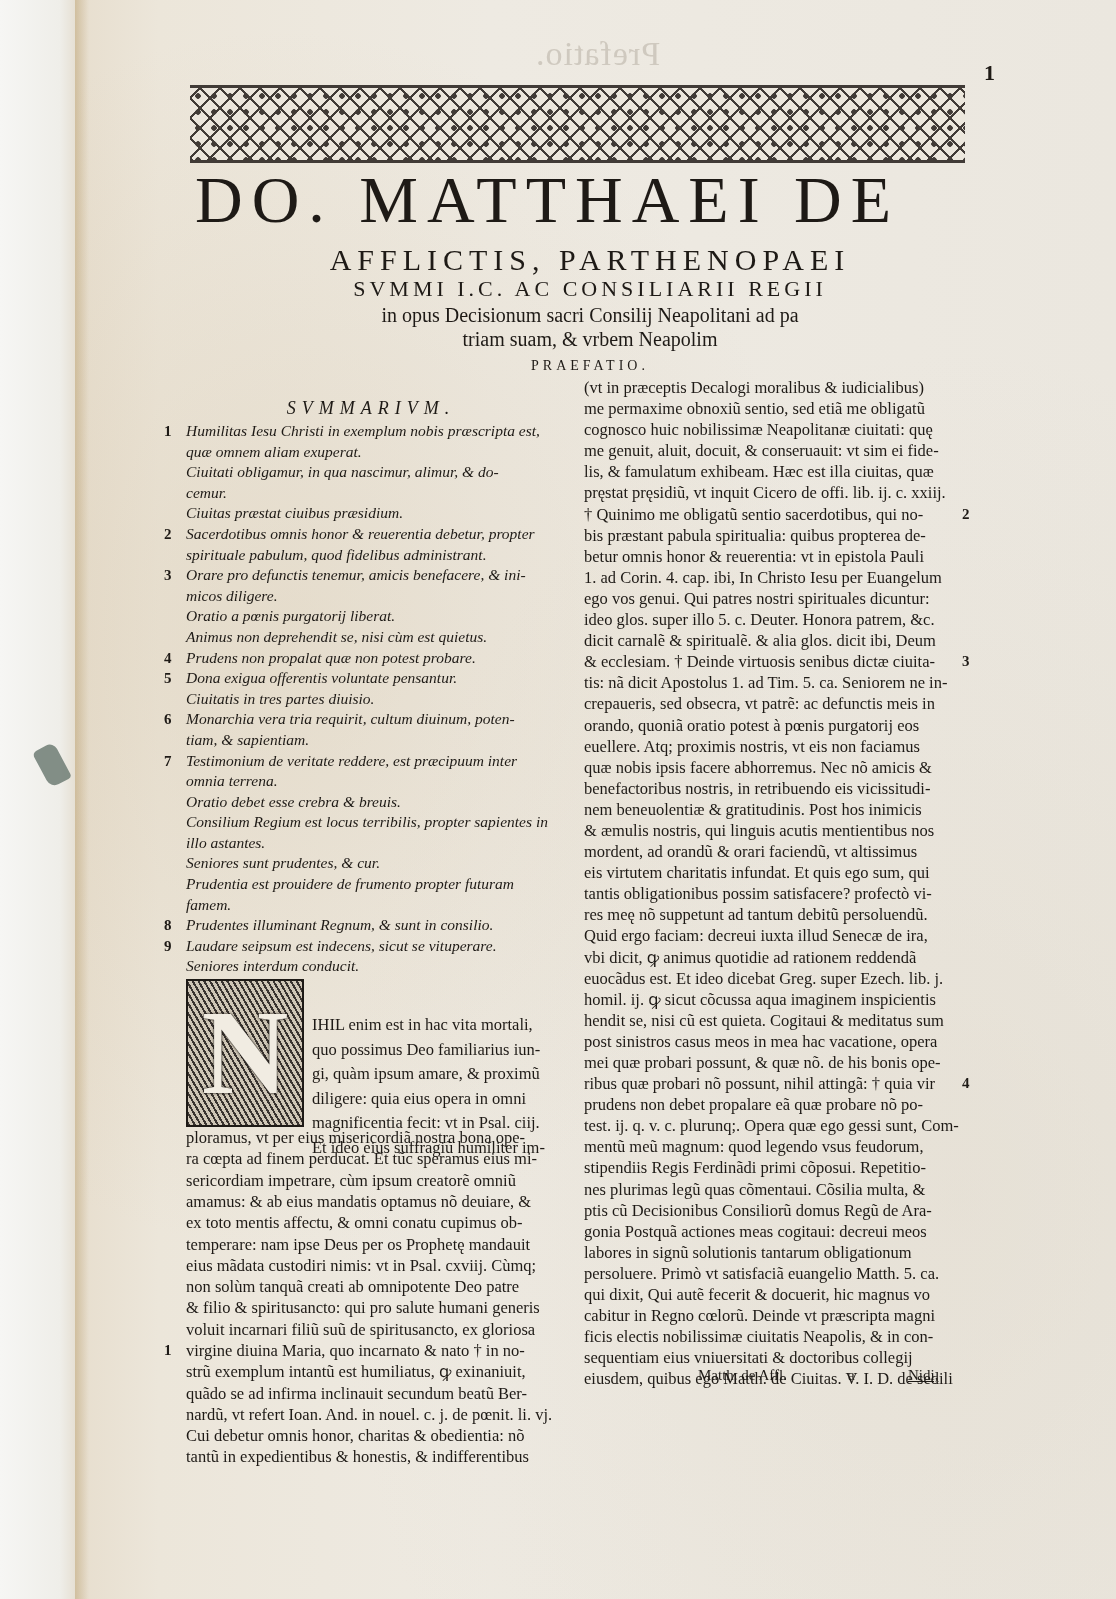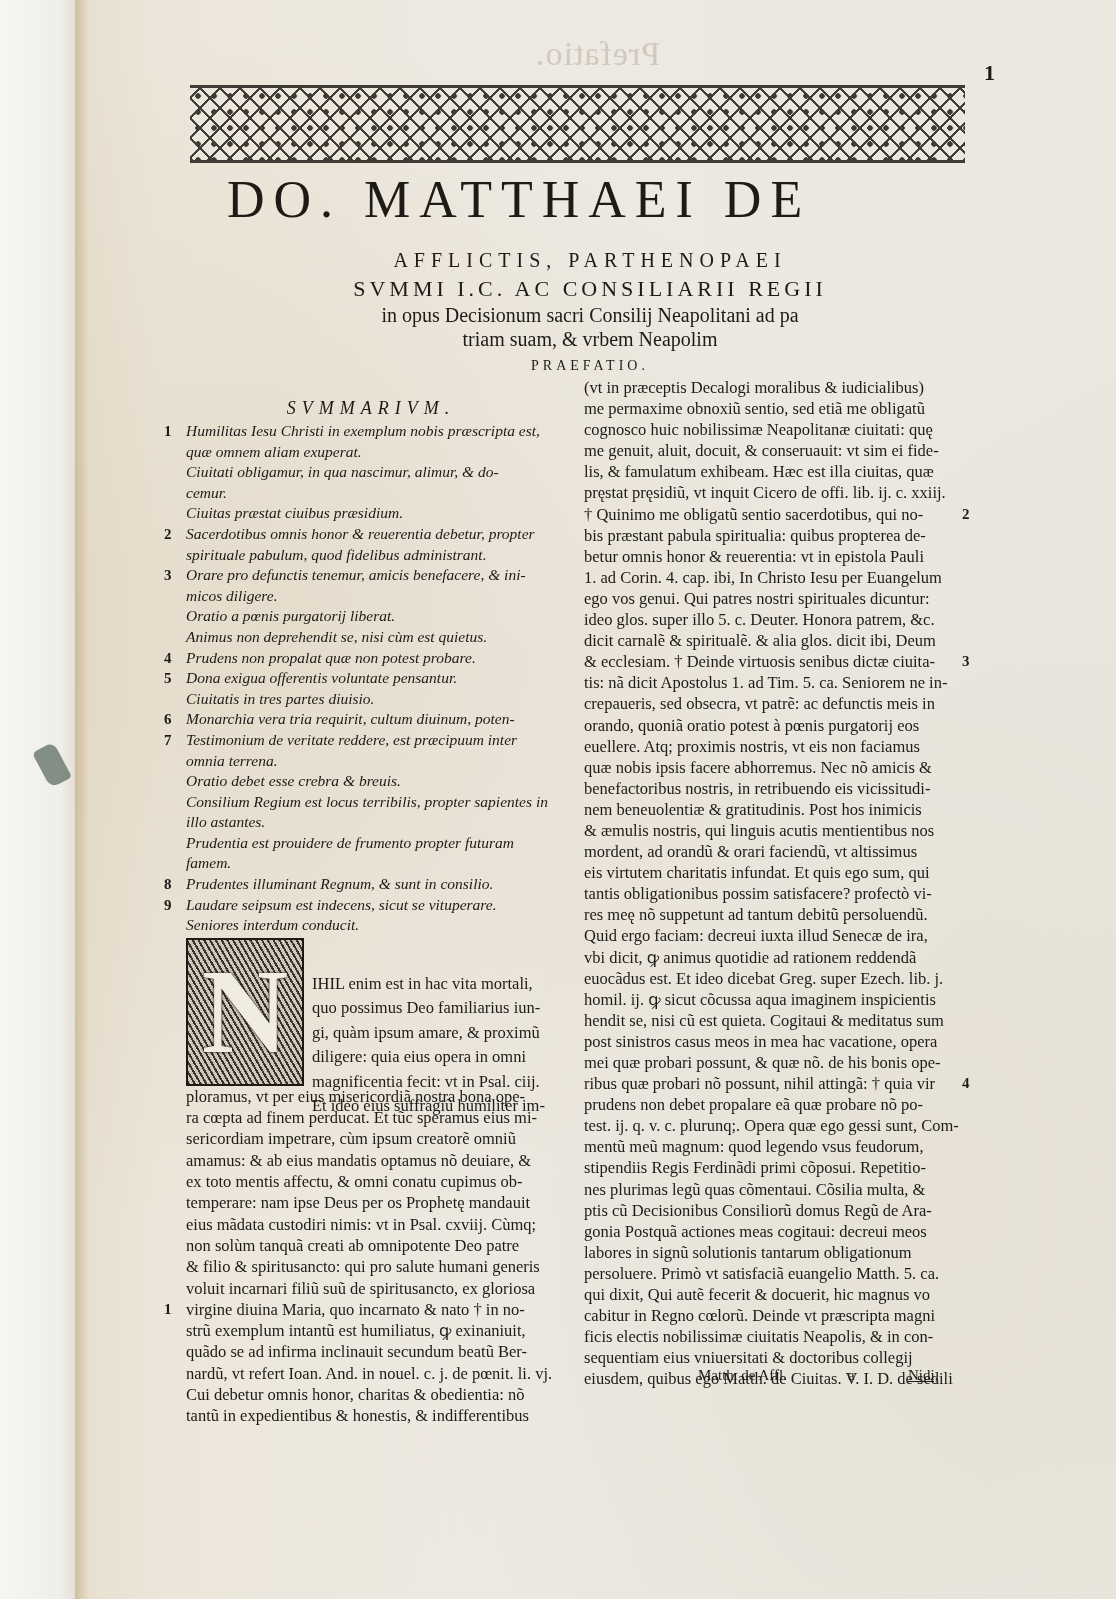--- a/index.html
+++ b/index.html
@@ -42,25 +42,25 @@
     background-color:#ece7dd;
     background-image:
       radial-gradient(circle at 8px 8px,#2a2420 2.5px,transparent 3px),
       repeating-linear-gradient(45deg,transparent 0 6px,#2a2420 6px 8px,transparent 8px 14px),
       repeating-linear-gradient(-45deg,transparent 0 6px,#2a2420 6px 8px,transparent 8px 14px);
     background-size:16px 16px,20px 20px,20px 20px;
     opacity:0.88;
   }
   .title1 {
     position:absolute; left:195px; top:160px; width:780px;
-    font-size:52px; letter-spacing:9px; white-space:nowrap; line-height:80px;margin-left:32px;
+    font-size:66px; letter-spacing:9px; white-space:nowrap; line-height:80px;
   }
   .title2 {
     position:absolute; left:230px; top:240px; width:720px; text-align:center;
-    font-size:20px; letter-spacing:6px; line-height:40px; white-space:nowrap;
+    font-size:30px; letter-spacing:6px; line-height:40px; white-space:nowrap;
   }
   .title3 {
     position:absolute; left:280px; top:272px; width:620px; text-align:center;
     font-size:22px; letter-spacing:4px; line-height:30px; white-space:nowrap;
   }
   .title4 {
     position:absolute; left:280px; top:300px; width:620px; text-align:center;
     font-size:20px; line-height:26px; white-space:nowrap;
   }
   .praefatio {
@@ -139,25 +139,27 @@
       <div class="summ-item"><span class="margin-num">2</span><span>Sacerdotibus omnis honor &amp; reuerentia debetur, propter</span></div>
       <div class="summ-item"><span class="margin-num"></span><span>spirituale pabulum, quod fidelibus administrant.</span></div>
       <div class="summ-item"><span class="margin-num">3</span><span>Orare pro defunctis tenemur, amicis benefacere, &amp; ini-</span></div>
       <div class="summ-item"><span class="margin-num"></span><span>micos diligere.</span></div>
       <div class="summ-item"><span class="margin-num"></span><span>Oratio a pœnis purgatorij liberat.</span></div>
       <div class="summ-item"><span class="margin-num"></span><span>Animus non deprehendit se, nisi cùm est quietus.</span></div>
       <div class="summ-item"><span class="margin-num">4</span><span>Prudens non propalat quæ non potest probare.</span></div>
       <div class="summ-item"><span class="margin-num">5</span><span>Dona exigua offerentis voluntate pensantur.</span></div>
       <div class="summ-item"><span class="margin-num"></span><span>Ciuitatis in tres partes diuisio.</span></div>
       <div class="summ-item"><span class="margin-num">6</span><span>Monarchia vera tria requirit, cultum diuinum, poten-</span></div>
+      <div class="summ-item"><span class="margin-num"></span><span>tiam, &amp; sapientiam.</span></div>
       <div class="summ-item"><span class="margin-num">7</span><span>Testimonium de veritate reddere, est præcipuum inter</span></div>
       <div class="summ-item"><span class="margin-num"></span><span>omnia terrena.</span></div>
       <div class="summ-item"><span class="margin-num"></span><span>Oratio debet esse crebra &amp; breuis.</span></div>
       <div class="summ-item"><span class="margin-num"></span><span>Consilium Regium est locus terribilis, propter sapientes in</span></div>
       <div class="summ-item"><span class="margin-num"></span><span>illo astantes.</span></div>
+      <div class="summ-item"><span class="margin-num"></span><span>Seniores sunt prudentes, &amp; cur.</span></div>
       <div class="summ-item"><span class="margin-num"></span><span>Prudentia est prouidere de frumento propter futuram</span></div>
       <div class="summ-item"><span class="margin-num"></span><span>famem.</span></div>
       <div class="summ-item"><span class="margin-num">8</span><span>Prudentes illuminant Regnum, &amp; sunt in consilio.</span></div>
       <div class="summ-item"><span class="margin-num">9</span><span>Laudare seipsum est indecens, sicut se vituperare.</span></div>
       <div class="summ-item"><span class="margin-num"></span><span>Seniores interdum conducit.</span></div>
     </div>
 
   <div class="dropcap-row">
     <div class="dropcap">
       <span>N</span>

